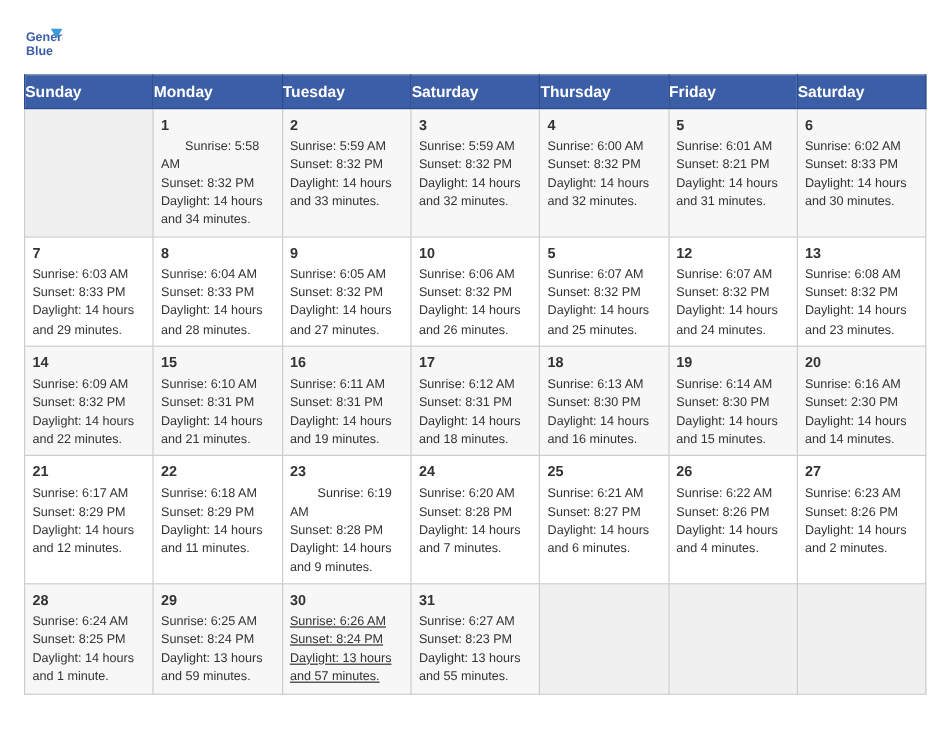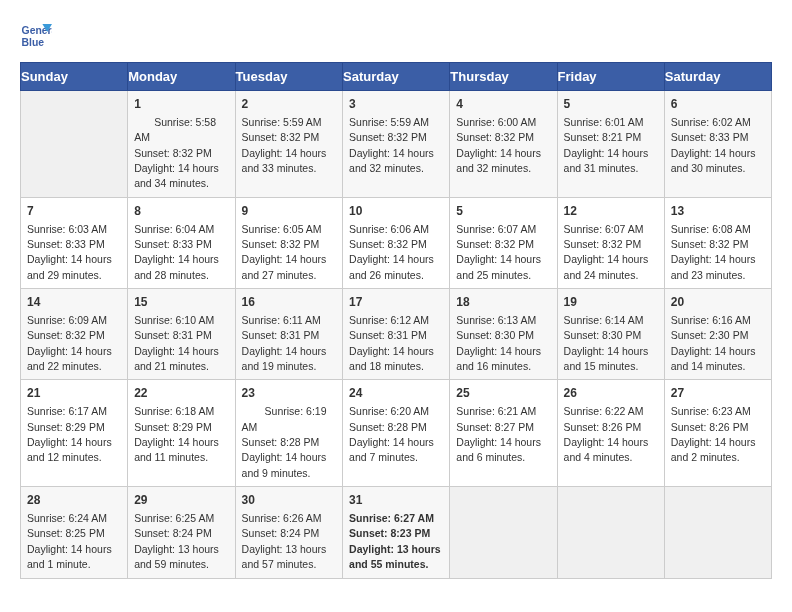--- a/index.html
+++ b/index.html
@@ -229,25 +229,25 @@
       </tr>
       <tr>
         <td><span class="day-number">28</span><span class="day-info" style="white-space: pre-line;">Sunrise: 6:24 AM
 Sunset: 8:25 PM
 Daylight: 14 hours
 and 1 minute.</span></td>
         <td><span class="day-number">29</span><span class="day-info" style="white-space: pre-line;">Sunrise: 6:25 AM
 Sunset: 8:24 PM
 Daylight: 13 hours
 and 59 minutes.</span></td>
-        <td><span class="day-number">30</span><span class="day-info" style="white-space: pre-line;">Sunrise: 6:26 AM
+        <td><span class="day-number">30</span><span class="day-info" style="white-space: pre-line; text-decoration: underline;">Sunrise: 6:26 AM
 Sunset: 8:24 PM
 Daylight: 13 hours
 and 57 minutes.</span></td>
-        <td><span class="day-number">31</span><span class="day-info" style="white-space: pre-line; font-weight: bold;">Sunrise: 6:27 AM
+        <td><span class="day-number">31</span><span class="day-info" style="white-space: pre-line;">Sunrise: 6:27 AM
 Sunset: 8:23 PM
 Daylight: 13 hours
 and 55 minutes.</span></td>
         <td class="empty"></td>
         <td class="empty"></td>
         <td class="empty"></td>
       </tr>
     </tbody>
 </table>
 

